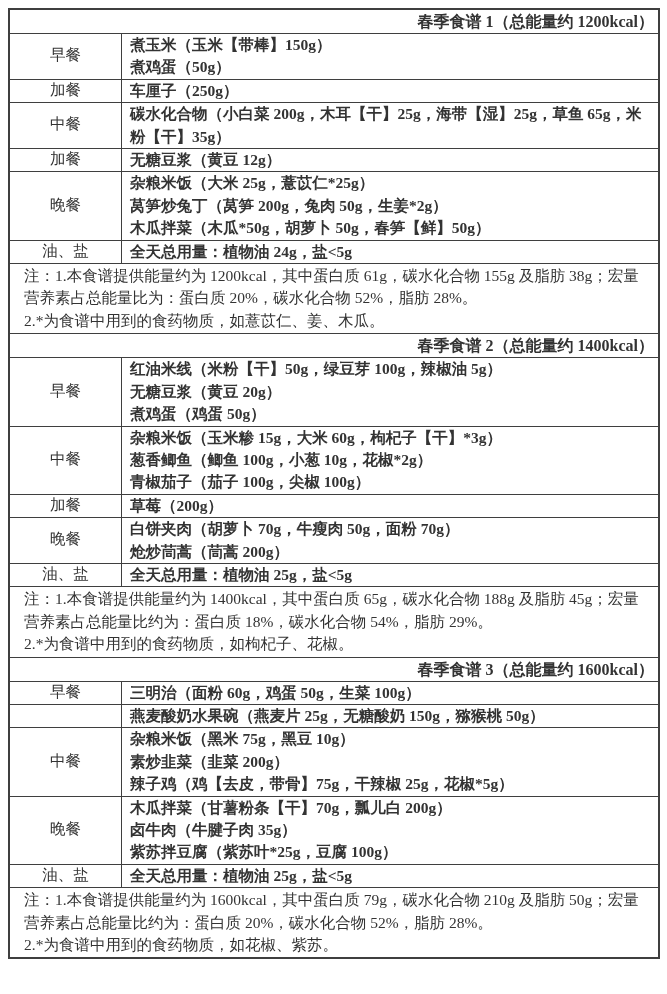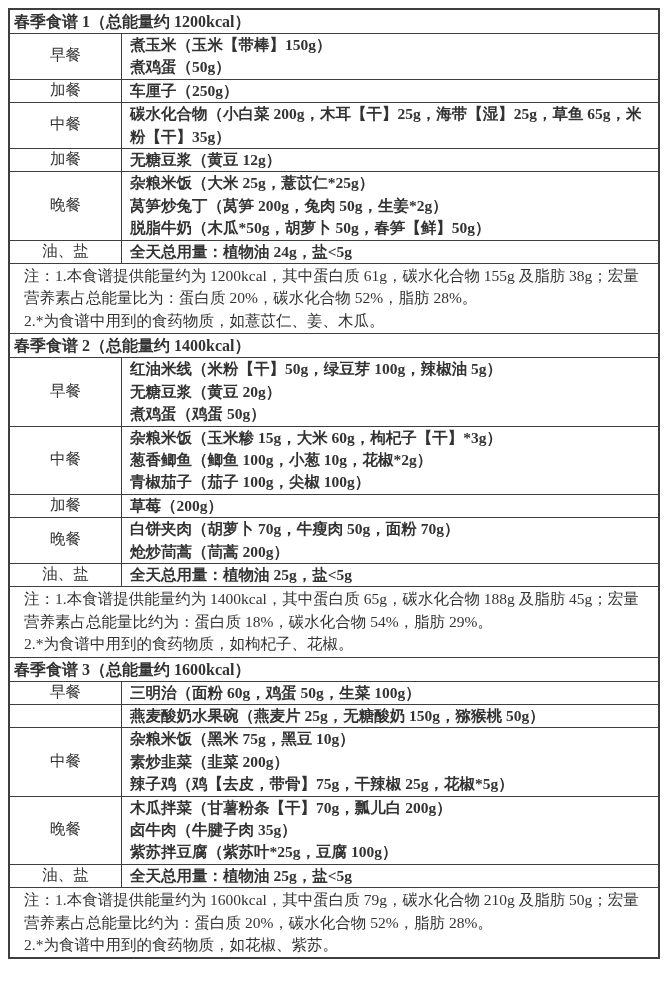--- a/index.html
+++ b/index.html
@@ -18,21 +18,21 @@
   }
   .doc{
     margin:8px 7px 8px 8px;
     border:2px solid var(--line);
   }
   .rrow{
     border-bottom:1.5px solid var(--line);
   }
   .tbl-section:last-child .rrow:last-child{border-bottom:none;}
   .title-row{
-    text-align:left;
+    text-align:right;
     font-weight:bold;
     font-size:16px;
     line-height:23px;
     padding:0 4px;
   }
   .meal-row{
     display:flex;
     align-items:stretch;
   }
   .label-cell{
@@ -100,21 +100,21 @@
       <div class="dish-cell">
         <div class="dish-line">无糖豆浆（黄豆 12g）</div>
       </div>
     </div>
 
     <div class="meal-row rrow">
       <div class="label-cell">晚餐</div>
       <div class="dish-cell">
         <div class="dish-line">杂粮米饭（大米 25g，薏苡仁*25g）</div>
         <div class="dish-line">莴笋炒兔丁（莴笋 200g，兔肉 50g，生姜*2g）</div>
-        <div class="dish-line">脱脂牛奶（木瓜*50g，胡萝卜 50g，春笋【鲜】50g）</div>
+        <div class="dish-line">木瓜拌菜（木瓜*50g，胡萝卜 50g，春笋【鲜】50g）</div>
       </div>
     </div>
 
     <div class="meal-row rrow">
       <div class="label-cell">油、盐</div>
       <div class="dish-cell">
         <div class="dish-line">全天总用量：植物油 24g，盐&lt;5g</div>
       </div>
     </div>
 

